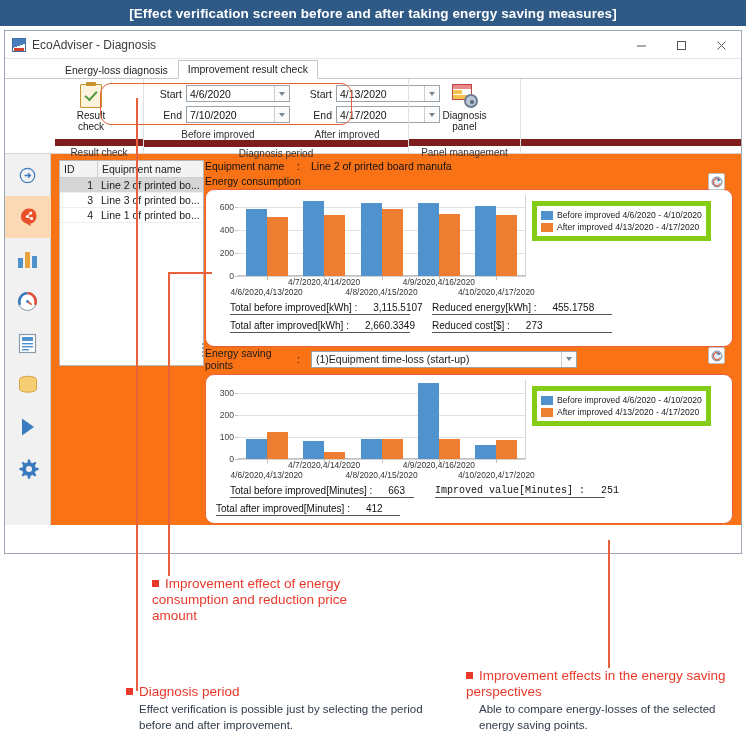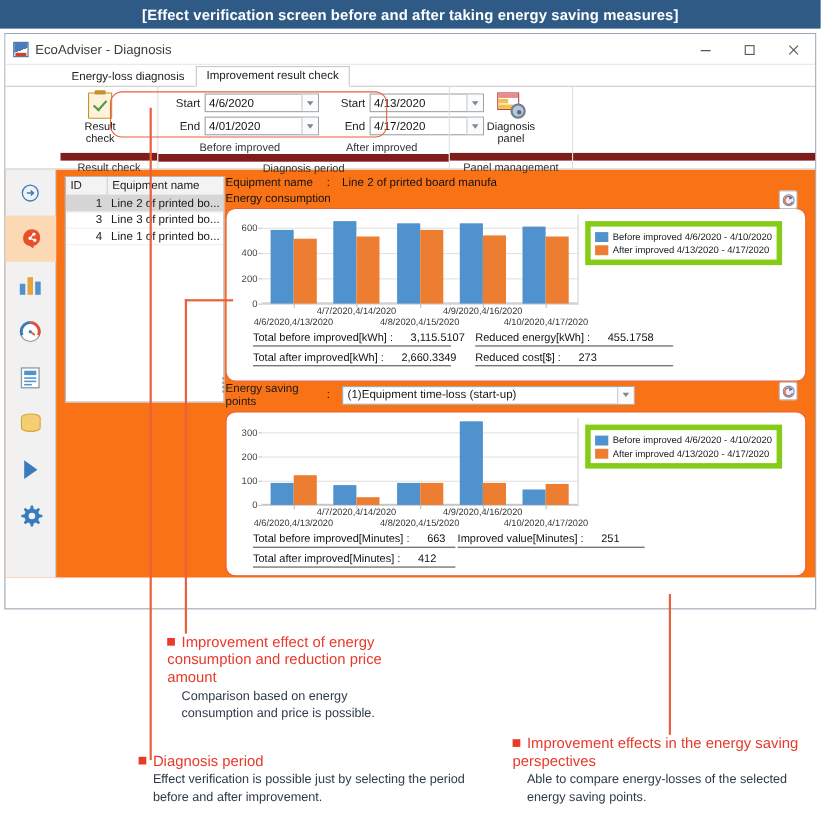--- a/index.html
+++ b/index.html
@@ -253,21 +253,21 @@
                 <div class="date-box">
                   <span>4/6/2020</span>
                   <span class="dd">
                       <i class="caret-dn"></i>
                     </span>
                 </div>
               </div>
               <div class="fld-row">
                 <span class="fld-label">End</span>
                 <div class="date-box">
-                  <span>4/01/2020</span>
+                  <span>7/10/2020</span>
                   <span class="dd">
                       <i class="caret-dn"></i>
                     </span>
                 </div>
               </div>
             </div>
             <div class="period-col">
               <div class="fld-row">
                 <span class="fld-label">Start</span>
                 <div class="date-box">
@@ -605,46 +605,45 @@
                 <span>After improved 4/13/2020 - 4/17/2020</span>
               </div>
             </div>
         </div>
         <div class="totals">
           <div class="totrow">
             <div class="totcell" style="width:184px;margin-left:18px;">
               <span class="k">Total before improved[Minutes] :</span>
               <span class="v">663</span>
             </div>
-            <div class="totcell" style="width:170px;margin-left:2px;">
+            <div class="totcell" style="width:170px;margin-left:21px;font-family:Liberation Mono, monospace;">
               <span class="k">Improved value[Minutes] :</span>
               <span class="v">251</span>
             </div>
           </div>
           <div class="totrow">
-            <div class="totcell" style="width:184px;margin-left:18px;">
+            <div class="totcell" style="width:184px;margin-left:4px;">
               <span class="k">Total after improved[Minutes] :</span>
               <span class="v">412</span>
             </div>
           </div>
         </div>
       </div>
 
     </div>
   </div>
 </div>
 
 <div class="cl" style="left:136px; top:98px; width:2px; height:593px;"></div>
 <div class="cl" style="left:168px; top:272px; width:2px; height:304px;"></div>
 <div class="cl" style="left:168px; top:272px; width:44px; height:2px;"></div>
 <div class="cl" style="left:608px; top:540px; width:2px; height:128px;"></div>
 
 <div class="callout" style="left:152px; top:576px; width:230px;">
   <div class="ctitle"><span class="sq"></span><span>Improvement effect of energy consumption and reduction price amount</span></div>
-  <div class="cbody">Comparison based on energy consumption and price is possible.</div>
 </div>
 
 <div class="callout" style="left:126px; top:684px; width:330px;">
   <div class="ctitle"><span class="sq"></span><span>Diagnosis period</span></div>
   <div class="cbody">Effect verification is possible just by selecting the period before and after improvement.</div>
 </div>
 
 <div class="callout" style="left:466px; top:668px; width:272px;">
   <div class="ctitle"><span class="sq"></span><span>Improvement effects in the energy saving perspectives</span></div>
   <div class="cbody">Able to compare energy-losses of the selected energy saving points.</div>

